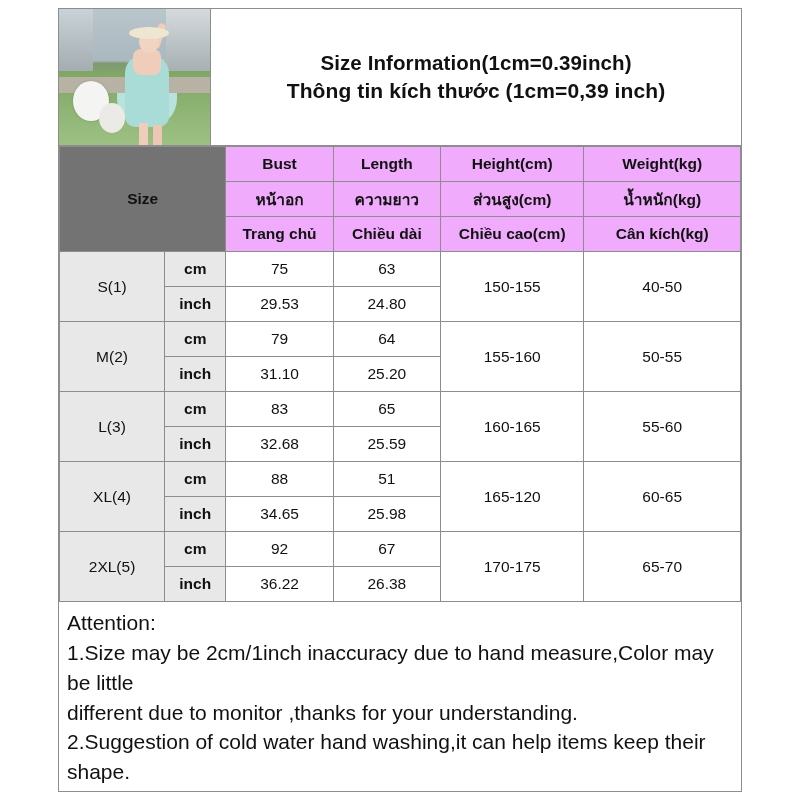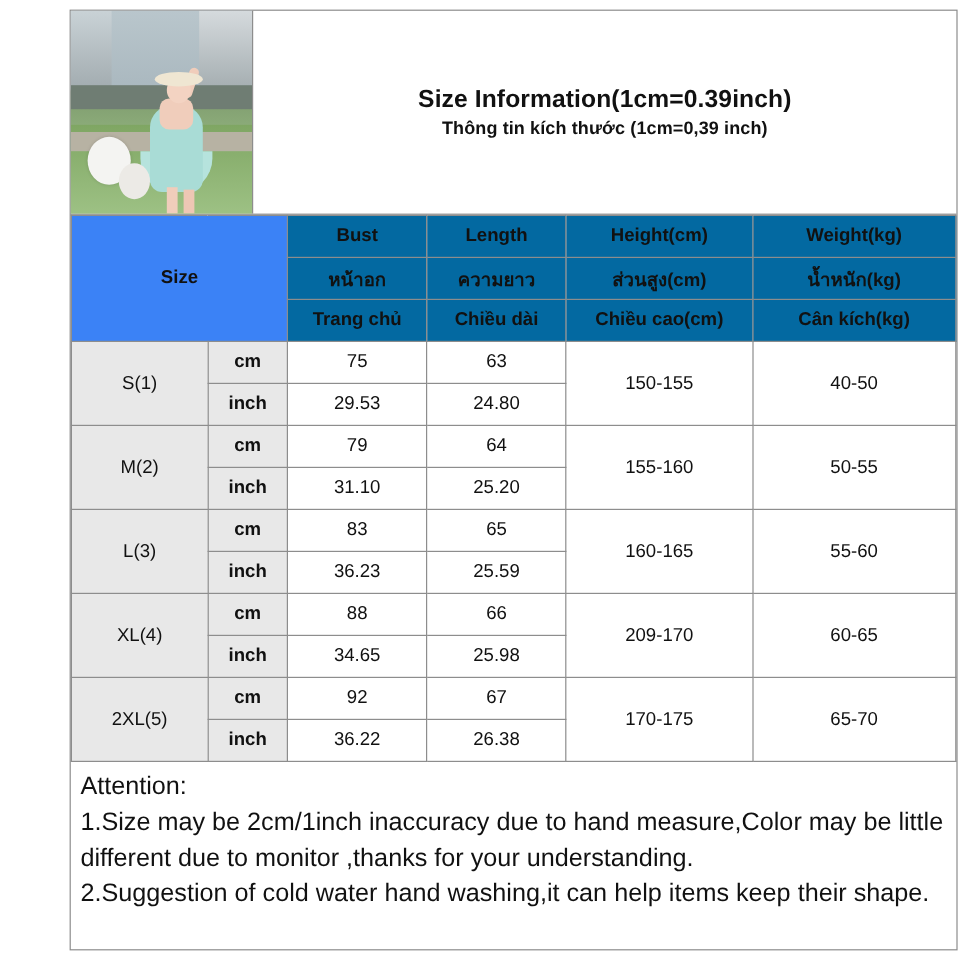--- a/index.html
+++ b/index.html
@@ -17,21 +17,21 @@
   .page {
     position: relative;
     width: 800px;
     height: 800px;
     box-sizing: border-box;
   }
   .sheet {
     position: absolute;
     left: 58px;
     top: 8px;
-    width: 740px;
+    width: 684px;
     height: 784px;
     border: 1px solid #8d8d8d;
     box-sizing: border-box;
     background: #ffffff;
     display: flex;
     flex-direction: column;
   }
 
   
   .header {
@@ -124,21 +124,21 @@
   }
   .title-line {
     font-weight: bold;
     font-size: 20.5px;
     letter-spacing: 0.1px;
     color: #111;
     text-align: center;
     line-height: 1.15;
   }
   .title-line.thai { font-size: 19.5px; }
-  .title-line.viet { font-size: 15px; }
+  .title-line.viet { font-size: 21px; }
 
   
   table.size-table {
     border-collapse: collapse;
     table-layout: fixed;
     width: 100%;
   }
   table.size-table td {
     border: 1px solid #8d8d8d;
     text-align: center;
@@ -152,25 +152,25 @@
   .col-size { width: 96px; }
   .col-unit { width: 56px; }
   .col-bust { width: 98px; }
   .col-length { width: 98px; }
   .col-height { width: 131px; }
   .col-weight { width: 143px; }
 
   .hdr-size {
     font-weight: bold;
     font-size: 25px;
-    background: #3b82f6;
+    background: #737373;
     margin-top: 19px;
   }
   .hdr-cell {
-    background: #0369a1;
+    background: #f0abfc;
     font-weight: bold;
     font-size: 16px;
     height: 34px;
   }
   .hdr-cell.sub {
     font-weight: bold;
     font-size: 15.5px;
     margin-top: 44px;
   }
   .size-label {
@@ -288,30 +288,30 @@
         <tr>
           <td class="size-label" rowspan="2">L(3)</td>
           <td class="unit-cell">cm</td>
           <td class="val-cell">83</td>
           <td class="val-cell">65</td>
           <td class="span-cell" rowspan="2">160-165</td>
           <td class="span-cell" rowspan="2">55-60</td>
         </tr>
         <tr>
           <td class="unit-cell">inch</td>
-          <td class="val-cell">36.23</td>
+          <td class="val-cell">32.68</td>
           <td class="val-cell">25.59</td>
         </tr>
 
         <tr>
           <td class="size-label" rowspan="2">XL(4)</td>
           <td class="unit-cell">cm</td>
           <td class="val-cell">88</td>
-          <td class="val-cell">66</td>
-          <td class="span-cell" rowspan="2">209-170</td>
+          <td class="val-cell">51</td>
+          <td class="span-cell" rowspan="2">165-120</td>
           <td class="span-cell" rowspan="2">60-65</td>
         </tr>
         <tr>
           <td class="unit-cell">inch</td>
           <td class="val-cell">34.65</td>
           <td class="val-cell">25.98</td>
         </tr>
 
         <tr>
           <td class="size-label" rowspan="2">2XL(5)</td>

